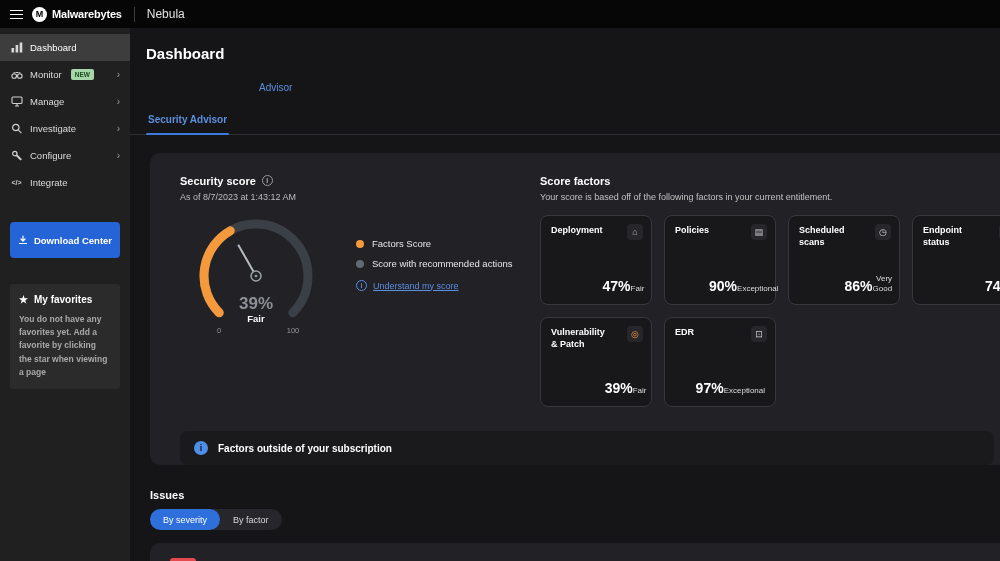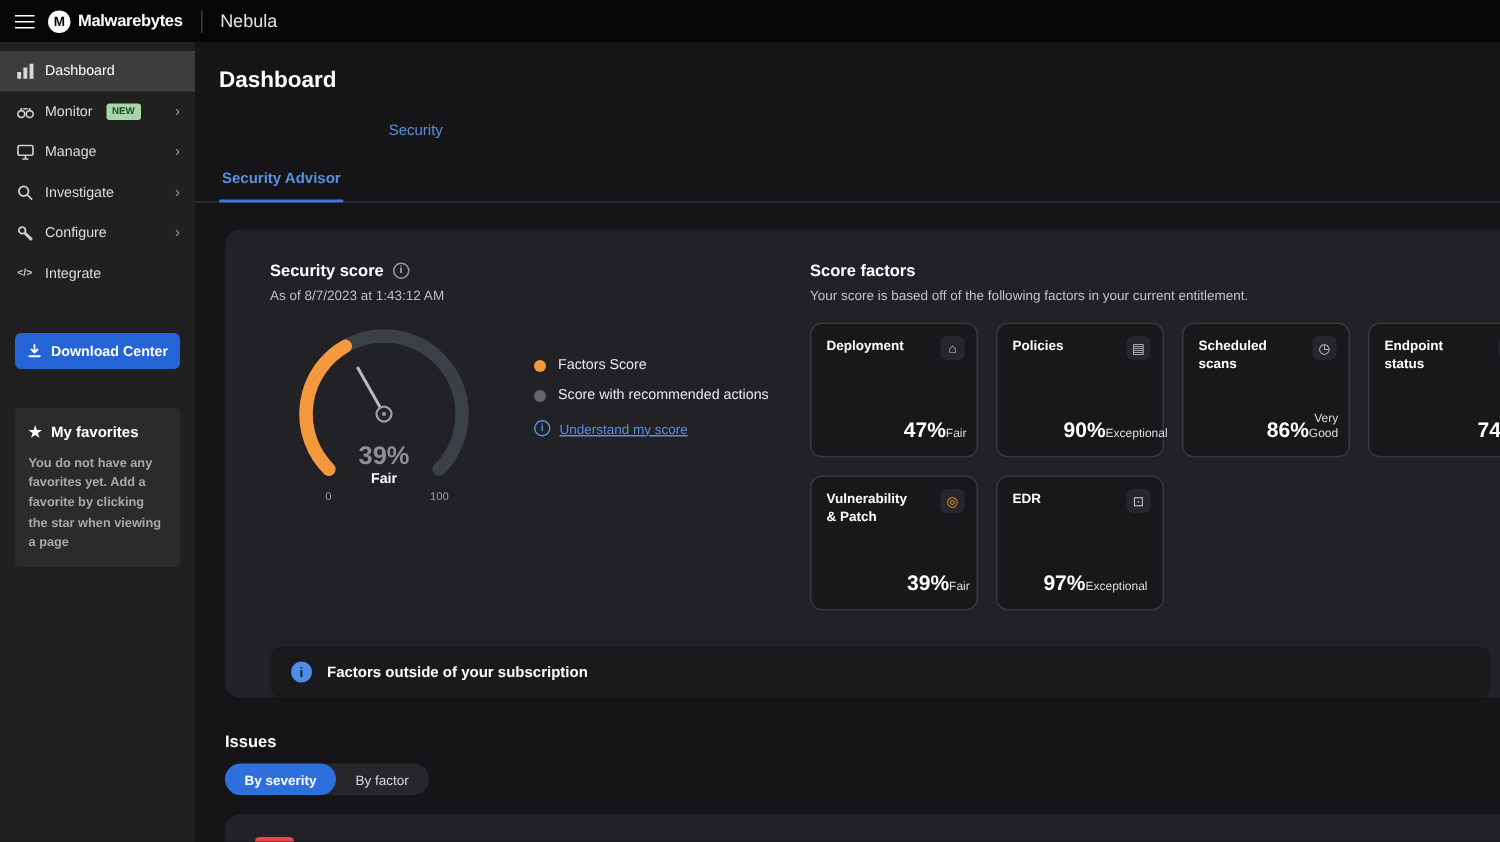--- a/index.html
+++ b/index.html
@@ -20,21 +20,21 @@
 
   
   .sidebar { position:absolute; top:28px; left:0; bottom:0; width:130px; background:#202020; padding-top:6px; }
   .side-item { height:27px; display:flex; align-items:center; gap:7px; padding:0 10px;
     font-size:9.5px; color:#dcdcdc; cursor:pointer; }
   .side-item.active { background:#3d3d3d; color:#fff; }
   .side-icon { width:13px; display:flex; justify-content:center; flex-shrink:0; }
   .chev { margin-left:auto; color:#9a9a9a; font-size:10px; line-height:1; }
   .badge-new { background:#a7d7a9; color:#1d4d22; font-size:6.5px; font-weight:bold;
     padding:2px 4px; border-radius:2px; margin-left:2px; }
-  .download-btn { margin:26px 10px 0 10px; width:110px; height:24px; background:#2464d6; border:none;
+  .download-btn { margin:26px 10px 0 10px; width:110px; height:36px; background:#2464d6; border:none;
     border-radius:4px; color:#fff; font-size:9.5px; font-weight:bold; display:flex; align-items:center;
     justify-content:center; gap:6px; cursor:pointer; font-family:inherit; }
   .fav-box { margin:26px 10px 0 10px; background:#2b2b2b; border-radius:3px; padding:10px 9px; }
   .fav-title { display:flex; align-items:center; gap:6px; font-size:10px; font-weight:bold; color:#fff; }
   .fav-star { font-size:10px; color:#fff; }
   .fav-text { margin-top:8px; font-size:8.5px; color:#a9a9a9; line-height:1.55;font-weight:bold; }
 
   
   .main { position:absolute; top:28px; left:130px; right:0; bottom:0; background:#151517; overflow:hidden; }
   .page-title { margin:17px 0 0 16px; font-size:15px; font-weight:bold; color:#fff; }
@@ -84,21 +84,21 @@
   .outside-strip { margin:24px 28px 18px 30px; background:#1a1a1d; border-radius:8px; height:34px;
     display:flex; align-items:center; gap:10px; padding:0 14px; cursor:pointer; }
   .info-badge { width:14px; height:14px; border-radius:50%; background:#4d8fe8; color:#14161a;
     font-size:9px; font-weight:bold; display:flex; align-items:center; justify-content:center; flex-shrink:0; }
   .strip-text { font-size:10px; font-weight:bold; color:#fff; }
 
   
   .issues-title { margin-top:24px; font-size:11px; font-weight:bold; color:#fff; }
   .toggle-group { margin-top:8px; display:inline-flex; background:#26262b; border-radius:11px; }
   .toggle { height:21px; padding:0 13px; font-size:9px; display:flex; align-items:center; cursor:pointer; color:#d9d9d9; }
-  .toggle.active { background:#2e6fdb; color:#fff; font-weight:bold; border-radius:11px; }
+  .toggle.active { background:#2e6fdb; color:#fff; font-weight:normal; border-radius:11px; }
   .bottom-card { margin-top:13px; width:872px; height:60px; background:#212126;
     border-radius:10px; padding:15px 0 0 20px; }
   .sev-badge { width:26px; height:14px; background:#e5484d; border-radius:3px; }
 
   svg text { font-family:"Liberation Sans", sans-serif; }
 </style>
 </head>
 <body>
 
 <div class="topbar">
@@ -181,21 +181,21 @@
     </div>
     <div class="fav-text">You do not have any favorites yet. Add a favorite by clicking the star when viewing a page</div>
   </div>
 </div>
 
 <div class="main">
   <div class="page-title">Dashboard</div>
 
   <div class="tabs-row">
     <div class="tab active">Security Advisor</div>
-    <div class="tab">Security</div>
+    <div class="tab">Advisor</div>
   </div>
 
   <div class="content">
     
     <div class="score-card">
       <div class="score-card-top">
 
         <div class="left-col">
           <div class="sec-title-row">
             <span>Security score</span>

